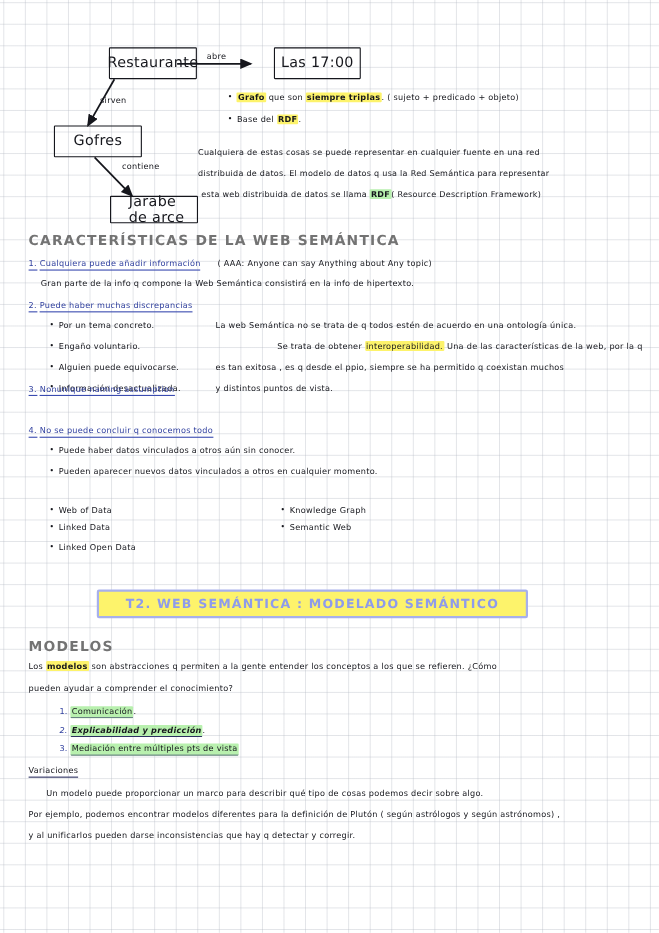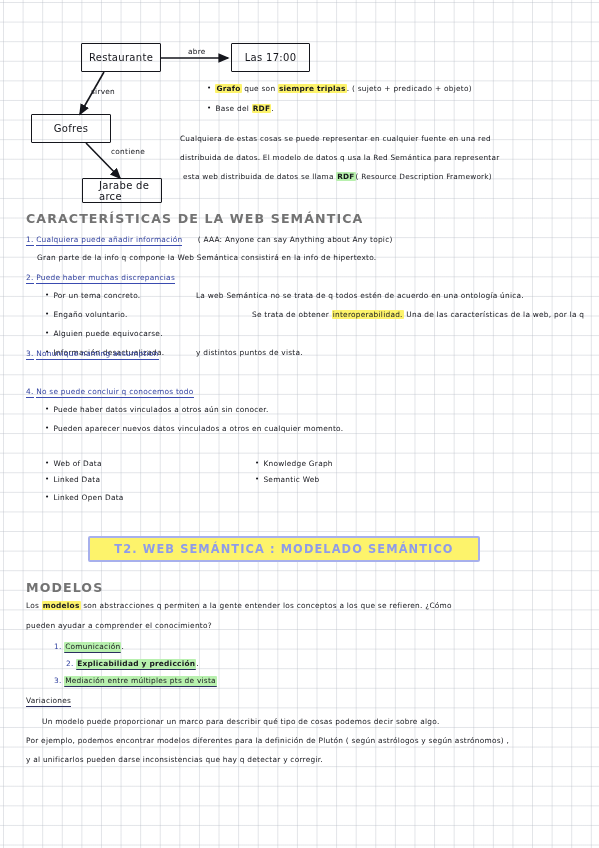--- a/index.html
+++ b/index.html
@@ -50,23 +50,24 @@
 
   
   .node {
     position: absolute;
     border: 1.6px solid #15161c;
     background: transparent;
     display: flex;
     align-items: center;
     justify-content: center;
     color: #15161c;
-    font-size: 10px;
+    font-size: 13px;
     letter-spacing: 0.3px;
     border-radius: 1px;
+    margin-left: 18px;
   }
 
   svg.diagram {
     position: absolute;
     left: 0; top: 0;
     width: 599px; height: 848px;
     pointer-events: none;
     overflow: visible;
   }
 
@@ -199,20 +200,21 @@
     <span class="bul"></span><span>Alguien puede equivocarse.</span>
   </div>
   <div class="hw abs" style="left:45px; top:349px;">
     <span class="bul"></span><span>Información desactualizada.</span>
   </div>
 
   <div class="hw abs" style="left:196px; top:292px;">La web Semántica no se trata de q  todos estén de acuerdo en una ontología única.</div>
   <div class="hw abs" style="left:204px; top:311px;margin-left:48px;">
     <span>Se trata de obtener </span><span class="hl-yellow">interoperabilidad.</span><span>  Una de las características de la web, por la q</span>
   </div>
+  <div class="hw abs" style="left:196px; top:330px;">es tan exitosa , es q desde el ppio,  siempre se ha permitido q coexistan muchos</div>
   <div class="hw abs" style="left:196px; top:349px;">y  distintos puntos de vista.</div>
 
   <div class="hw abs" style="left:26px; top:350px;">
     <span class="hw-blue uline">3.</span>
     <span class="hw-blue uline">Nonunique  naming  assumption</span>
   </div>
 
   <div class="hw abs" style="left:26px; top:388px;">
     <span class="hw-blue uline">4.</span>
     <span class="hw-blue uline">No se puede concluir q conocemos  todo</span>
@@ -251,21 +253,21 @@
 
   <div class="hw abs" style="left:26px; top:602px;">
     <span>Los </span><span class="hl-yellow bold">modelos</span><span> son abstracciones q  permiten a la gente entender los conceptos a los que se refieren. ¿Cómo</span>
   </div>
   <div class="hw abs" style="left:26px; top:622px;">pueden ayudar a comprender el conocimiento?</div>
 
   <div class="hw abs" style="left:54px; top:643px;text-align:center;">
     <span class="hw-blue">1.</span>
     <span class="hl-green uline-dark">Comunicación</span><span>.</span>
   </div>
-  <div class="hw abs" style="left:66px; top:660px;">
+  <div class="hw abs" style="left:54px; top:660px;font-style:italic;">
     <span class="hw-blue">2.</span>
     <span class="hl-green uline-dark bold">Explicabilidad y  predicción</span><span>.</span>
   </div>
   <div class="hw abs" style="left:54px; top:677px;">
     <span class="hw-blue">3.</span>
     <span class="hl-green uline-dark">Mediación entre múltiples pts de vista</span><span></span>
   </div>
 
   <div class="hw abs" style="left:26px; top:697px;">
     <span class="uline-dark">Variaciones</span>

